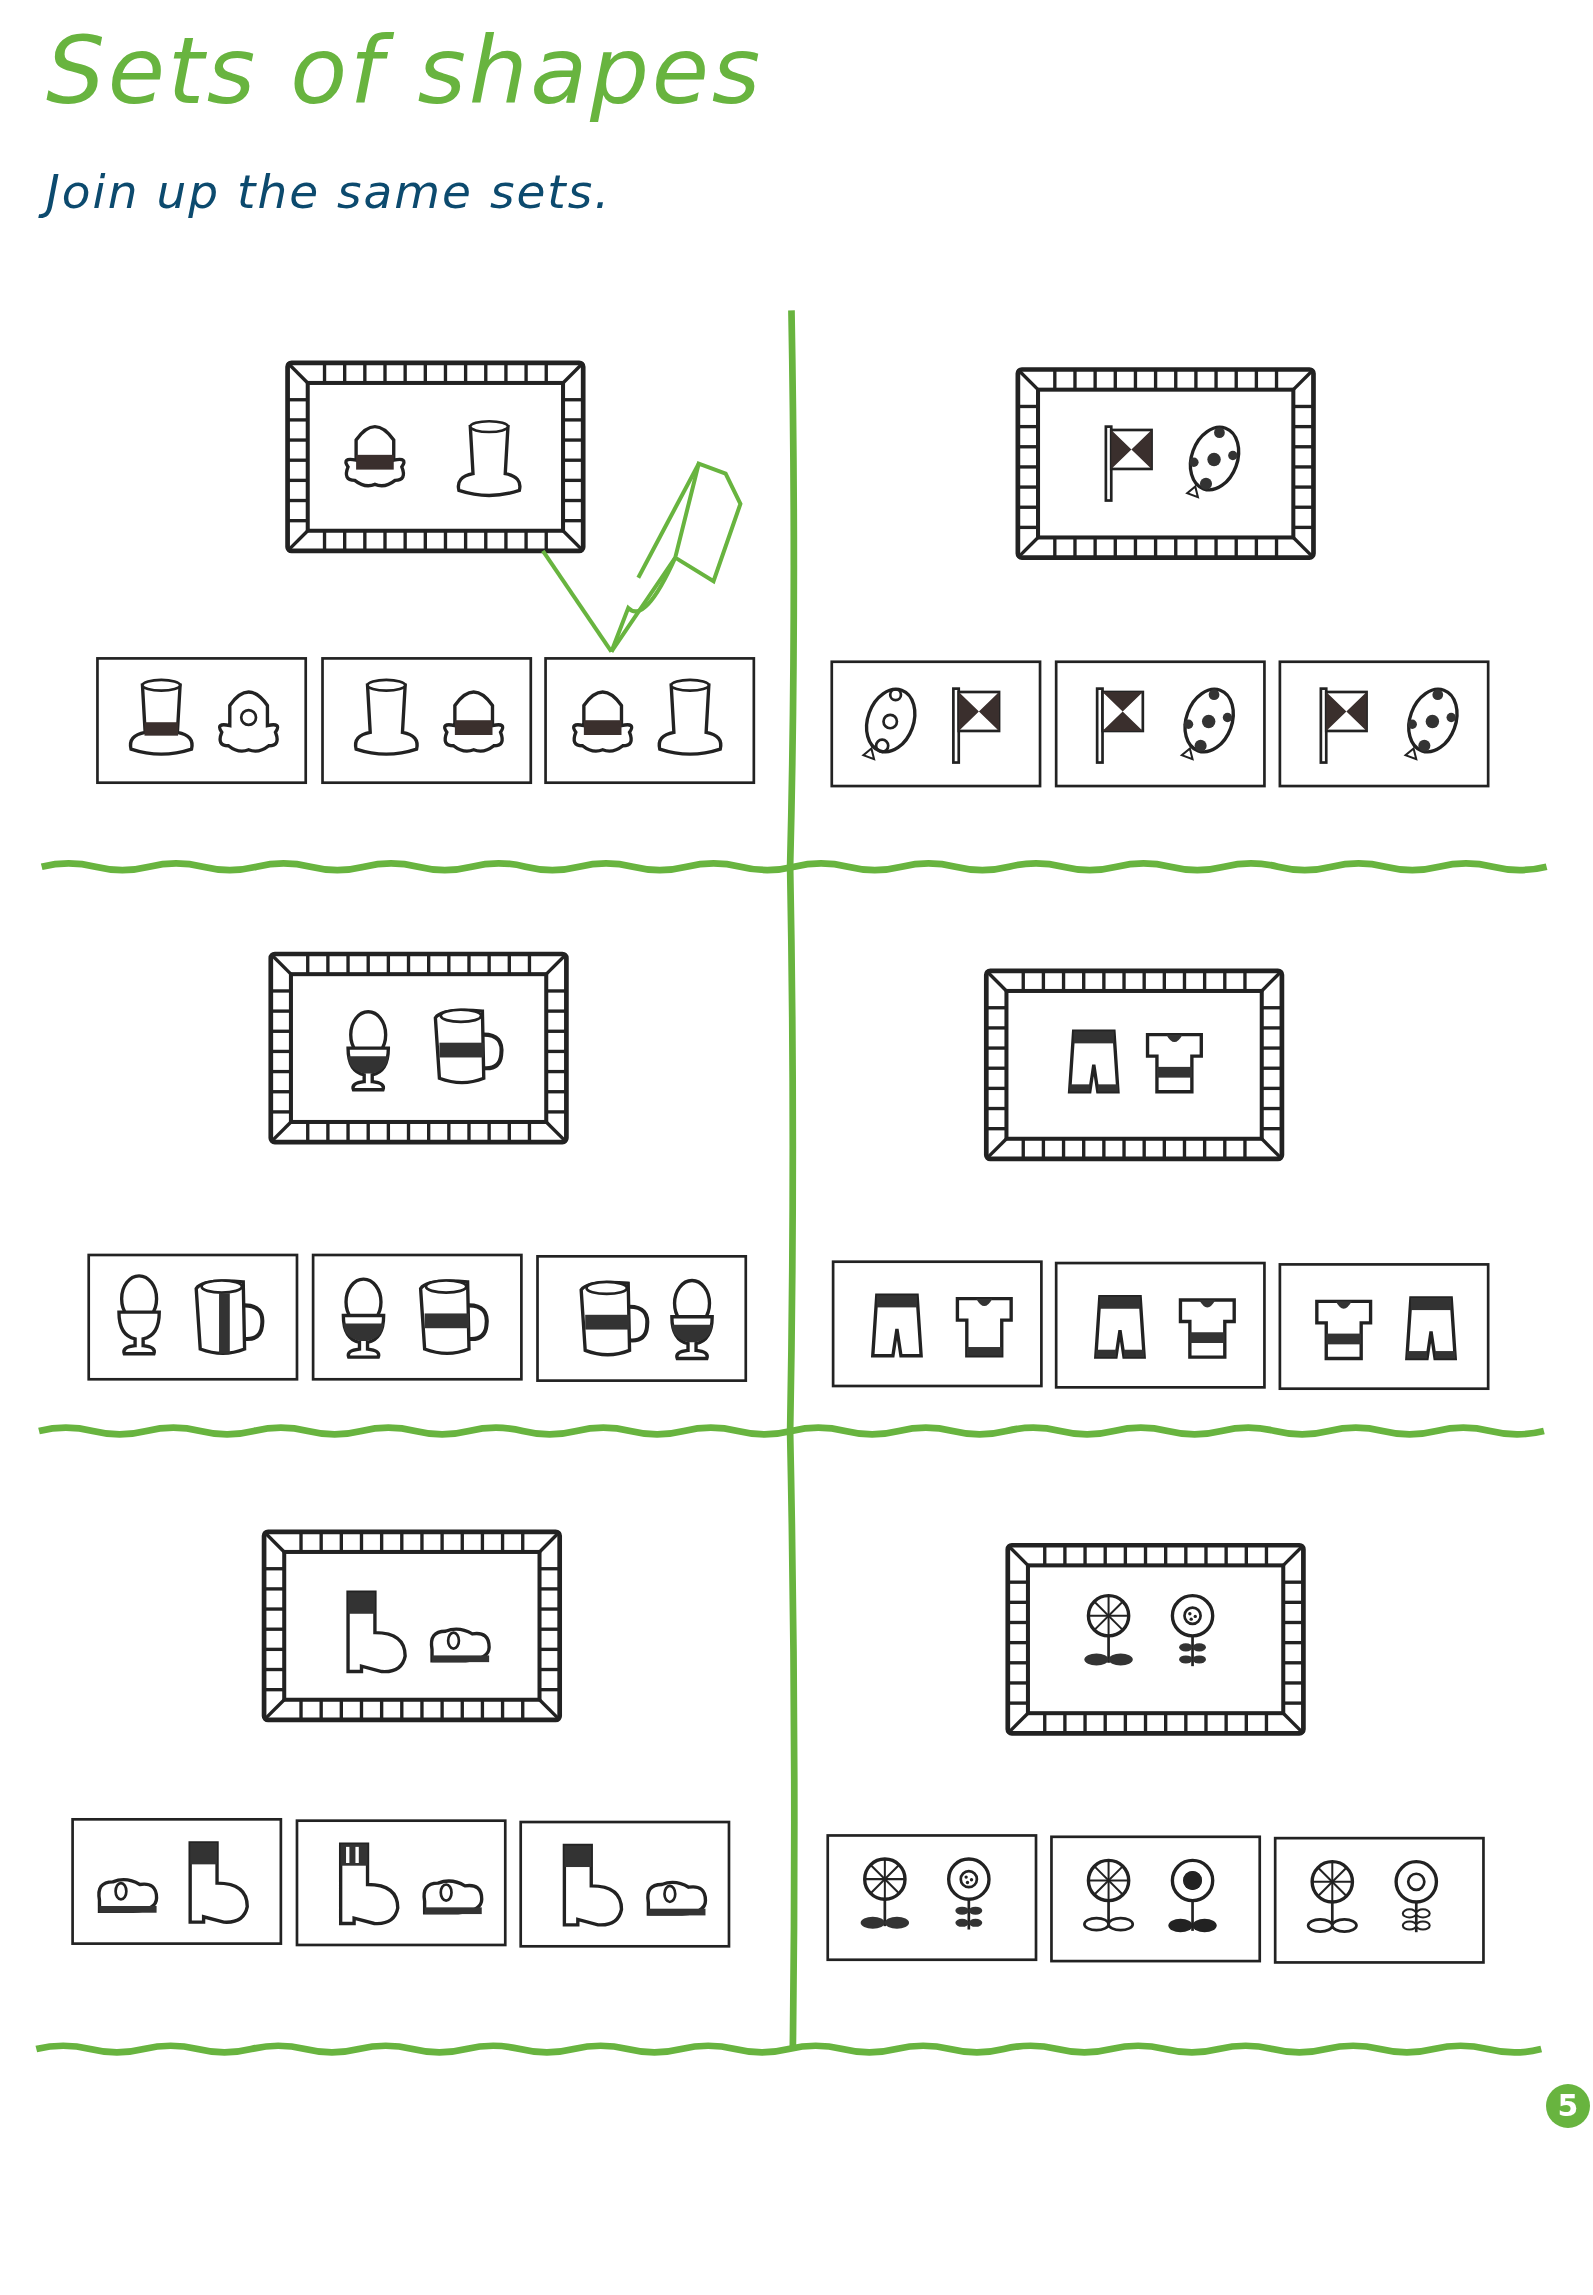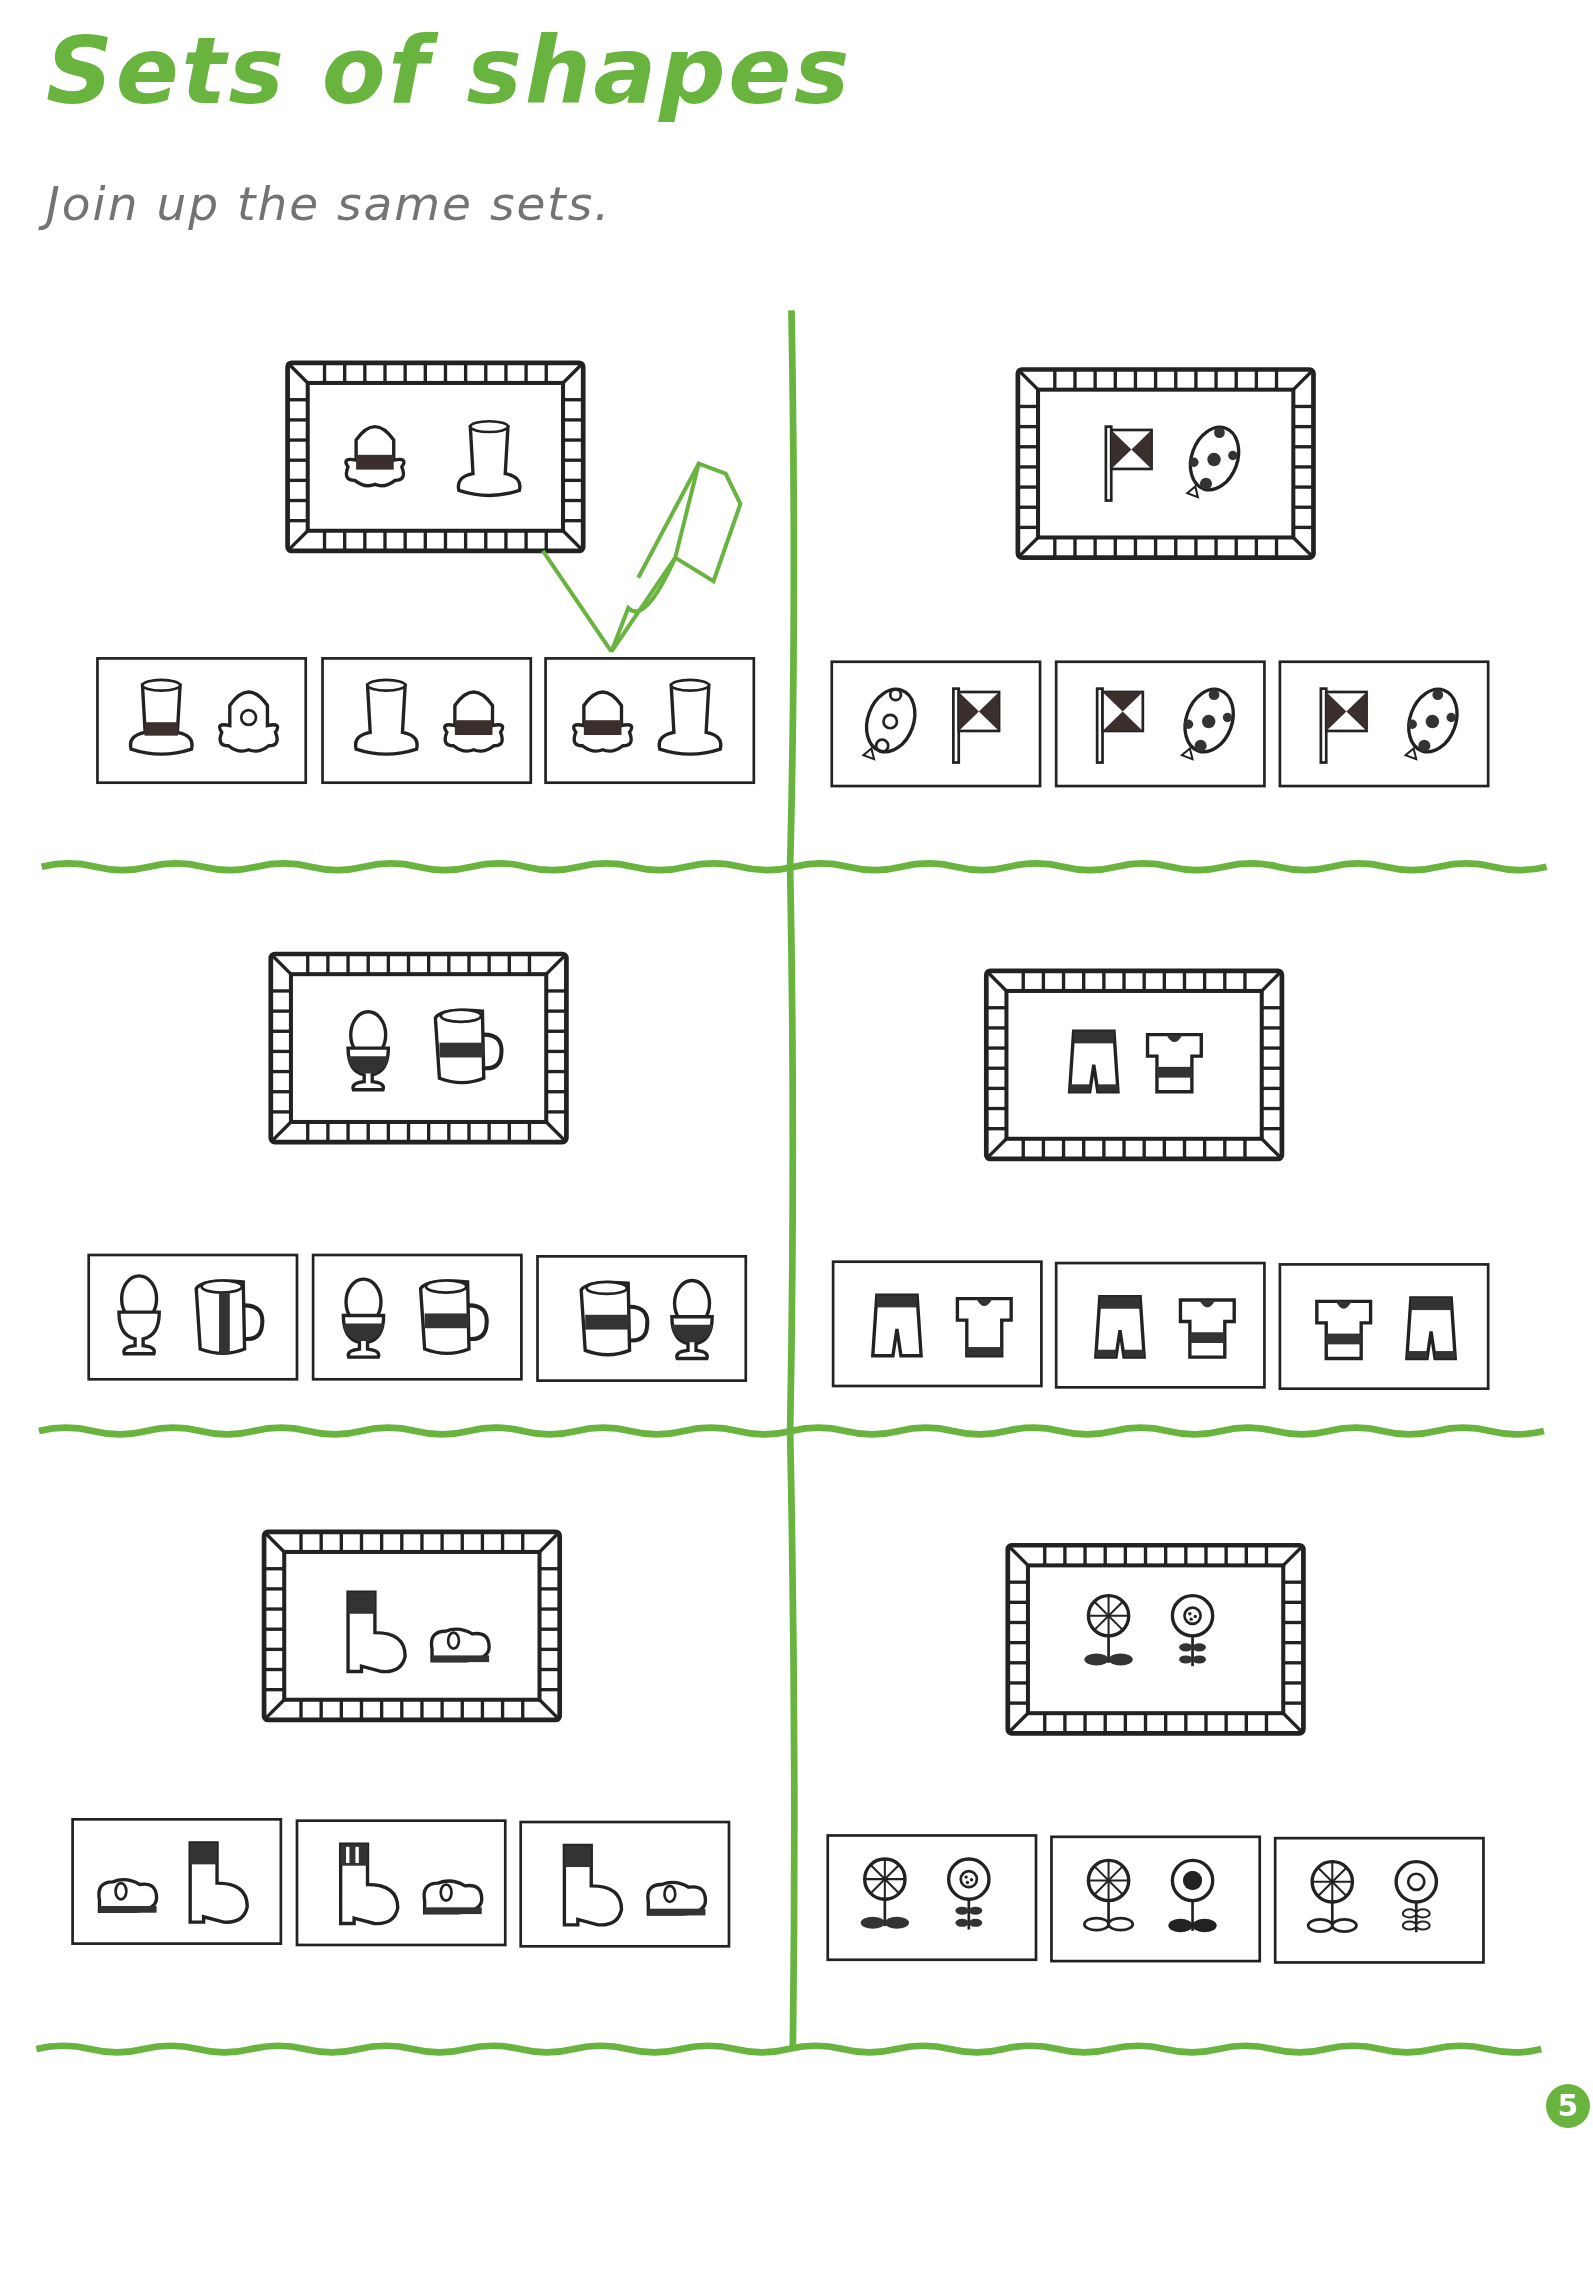--- a/index.html
+++ b/index.html
@@ -1,18 +1,18 @@
 <!DOCTYPE html>
 <html style="font-size:10.8px"><head>
 <meta charset="utf-8">
 <style>
   html,body{margin:0;padding:0;background:#fff;}
   body{width:1593px;height:2295px;position:relative;overflow:hidden;font-family:"DejaVu Sans",sans-serif;}
-  .title{position:absolute;left:46px;top:20px;font-family:"DejaVu Sans",sans-serif;font-weight:bold;font-style:italic;font-size:93px;color:#68b43f;letter-spacing:2.7px;line-height:1.1;}
-  .instruction{position:absolute;left:46px;top:176px;font-family:"DejaVu Sans",sans-serif;font-style:italic;font-size:47px;color:#737373;letter-spacing:2px;}
+  .title{position:absolute;left:46px;top:20px;font-family:"DejaVu Sans",sans-serif;font-weight:normal;font-style:italic;font-size:93px;color:#68b43f;letter-spacing:2.7px;line-height:1.1;}
+  .instruction{position:absolute;left:46px;top:164px;font-family:"DejaVu Sans",sans-serif;font-style:italic;font-size:47px;color:#0c4a6e;letter-spacing:2px;}
   svg.page{position:absolute;left:0;top:0;}
   .pagenum{position:absolute;left:1546px;top:2084px;width:44px;height:44px;border-radius:50%;background:#68b43f;color:#fff;font-family:"DejaVu Sans",sans-serif;font-weight:bold;font-size:30px;text-align:center;line-height:44px;}
 </style>
 </head>
 <body>
 
 <div class="title">Sets of shapes</div>
 <div class="instruction">Join up the same sets.</div>
 
 <svg class="page" width="1593" height="2295" viewBox="0 0 2371 3416">

